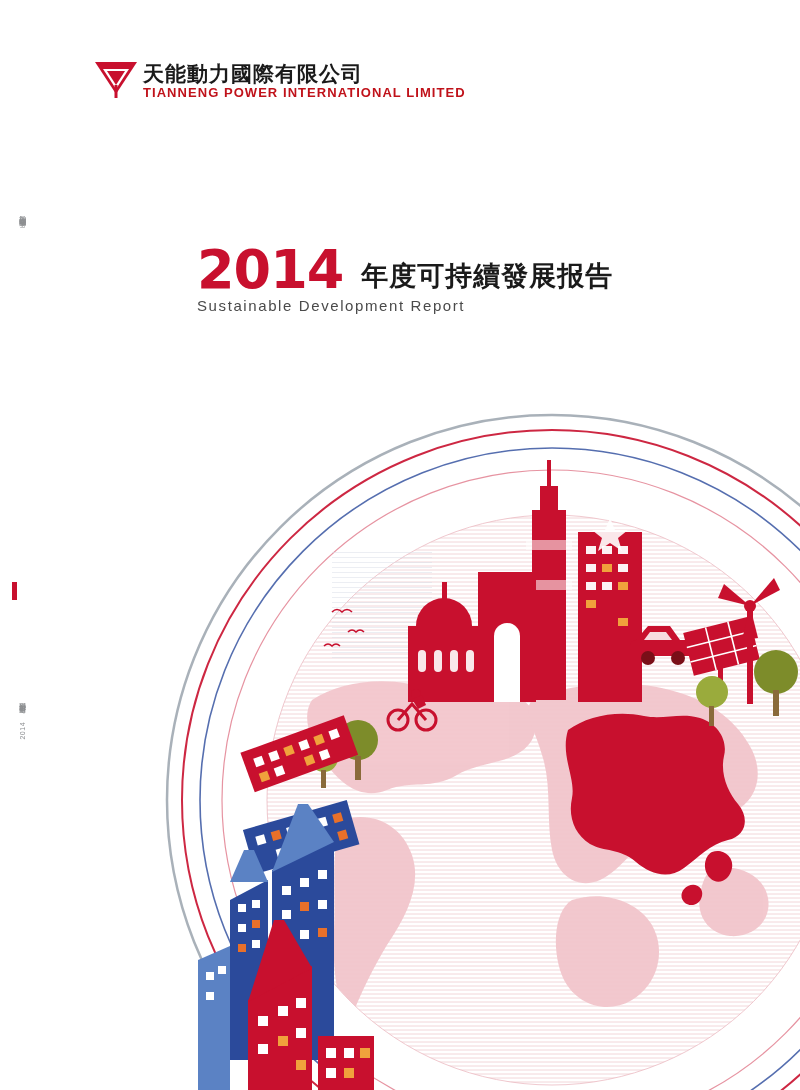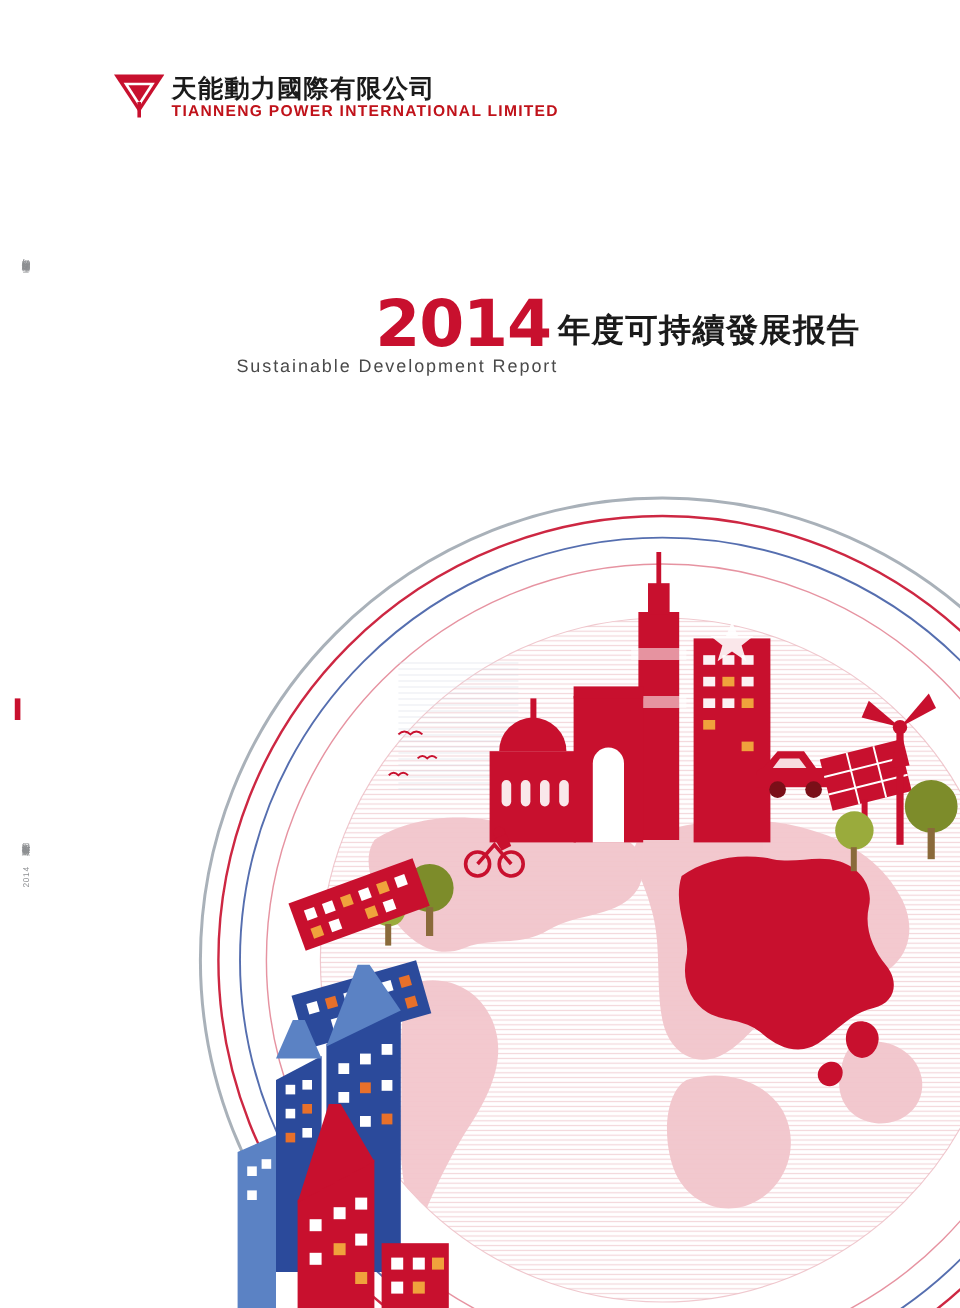--- a/index.html
+++ b/index.html
@@ -81,22 +81,21 @@
   .title-block {
     position: absolute;
     right: 95px;
     top: 246px;
     text-align: right;
     width: 520px;
   }
   .title-row {
     display: flex;
     align-items: flex-end;
-    justify-content: flex-end;
-    gap: 6px;
+    gap: 18px;
   }
   .title-year {
     font-family: "DejaVu Sans", "Liberation Sans", sans-serif;
     font-size: 54px;
     font-weight: bold;
     color: #c8102e;
     line-height: 48px;
     letter-spacing: -1px;
   }
   .title-cn {

